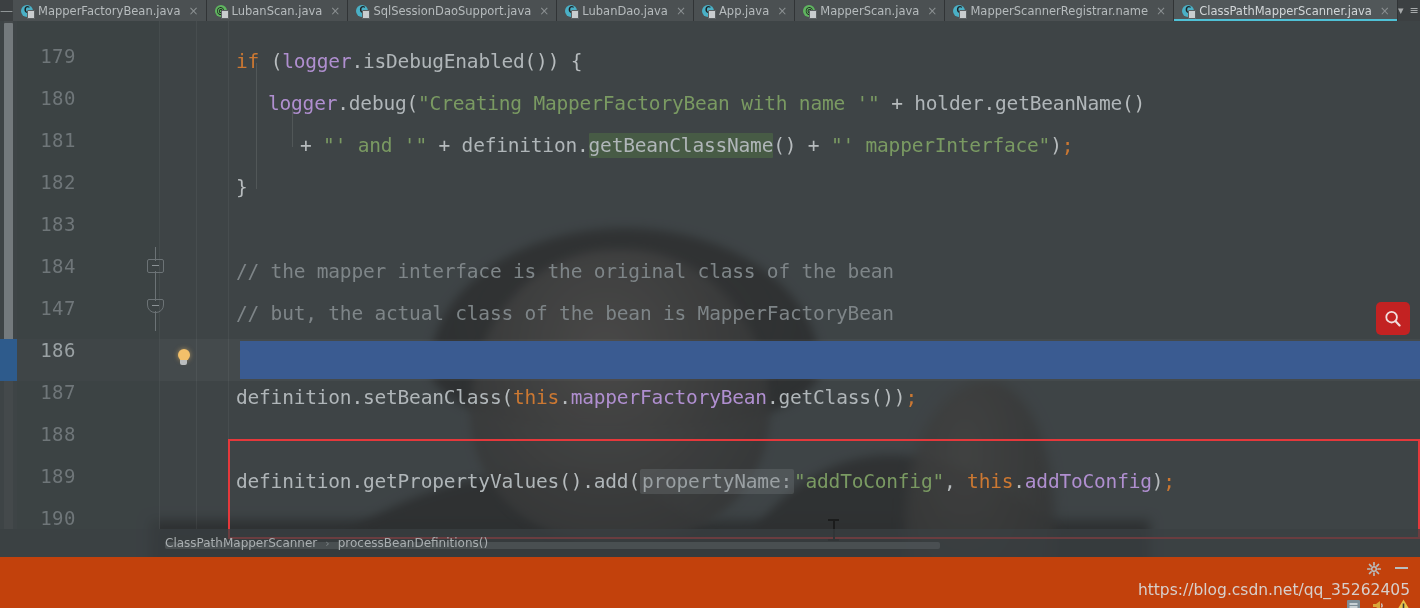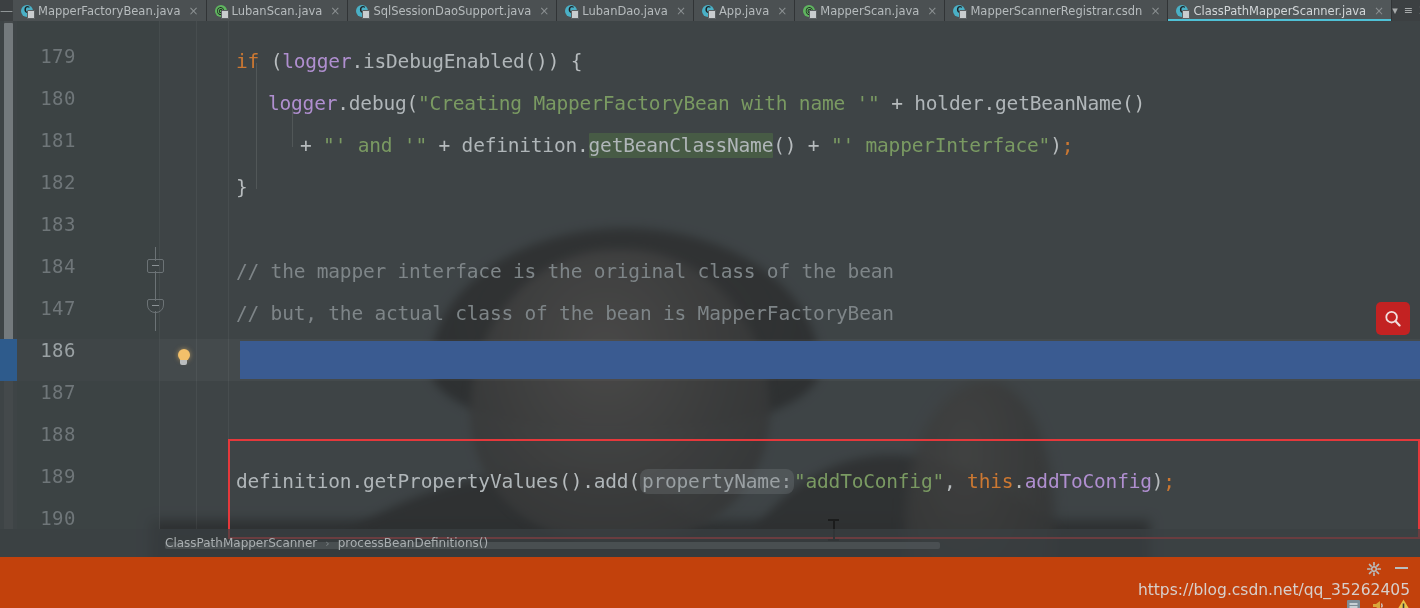--- a/index.html
+++ b/index.html
@@ -93,21 +93,21 @@
 
   
   .kw{color:#cc7832;}
   .str{color:#7a9a62;}
   .fld{color:#b08fd0;}
   .cmt{color:#7e8588;}
   .op{color:#b7bcbe;}
   .ident{color:#b0b6b9;}
   .semi{color:#cc7832;}
   .ident-hl{background:rgba(78,112,70,.55);border-radius:1px;padding:1px 0;}
-  .paramhint{background:rgba(122,128,131,.30);border-radius:8px;padding:1px 2px;color:#9aa0a3;}
+  .paramhint{background:rgba(122,128,131,.30);border-radius:2px;padding:1px 2px;color:#9aa0a3;}
   .onblue{color:#cfd8e6;}
 
   
   .redbox{position:absolute;left:228px;top:418px;width:1192px;height:100px;
           border:2px solid #e5383b;box-sizing:border-box;z-index:26;pointer-events:none;}
 
   
   .searchbtn{position:absolute;left:1376px;top:281px;width:34px;height:33px;border-radius:5px;
              background:#c32222;z-index:28;display:flex;align-items:center;justify-content:center;}
   .searchbtn svg{display:block;}
@@ -188,21 +188,21 @@
     </div>
 
     <div class="tab">
       <span class="tabicon a">@</span>
       <span>MapperScan.java</span>
       <span class="tabclose">×</span>
     </div>
 
     <div class="tab">
       <span class="tabicon c">C</span>
-      <span>MapperScannerRegistrar.csdn</span>
+      <span>MapperScannerRegistrar.name</span>
       <span class="tabclose">×</span>
     </div>
 
     <div class="tab active">
       <span class="tabicon c">C</span>
       <span>ClassPathMapperScanner.java</span>
       <span class="tabclose">×</span>
     </div>
 
     <div class="tabbar-right">
@@ -268,20 +268,21 @@
 
       <div class="cline" style="top:146px;"><span class="op">}</span></div>
 
       <div class="cline" style="top:188px;"></div>
 
       <div class="cline" style="top:272px;"><span class="cmt">// but, the actual class of the bean is MapperFactoryBean</span></div>
 
       <div class="cline" style="top:230px;"><span class="cmt">// the mapper interface is the original class of the bean</span></div>
 
 
+      <div class="cline" style="top:356px;"><span class="ident">definition</span><span class="op">.</span><span class="ident">setBeanClass</span><span class="op">(</span><span class="kw">this</span><span class="op">.</span><span class="fld">mapperFactoryBean</span><span class="op">.</span><span class="ident">getClass</span><span class="op">())</span><span class="semi">;</span></div>
 
       <div class="cline" style="top:398px;"></div>
 
       <div class="cline" style="top:440px;"><span class="ident">definition</span><span class="op">.</span><span class="ident">getPropertyValues</span><span class="op">().</span><span class="ident">add</span><span class="op">(</span><span class="paramhint">propertyName:</span><span class="str">"addToConfig"</span><span class="op">, </span><span class="kw">this</span><span class="op">.</span><span class="fld">addToConfig</span><span class="op">)</span><span class="semi">;</span></div>
 
       <div class="cline" style="top:482px;"></div>
     </div>
 
     <div class="redbox"></div>
 

